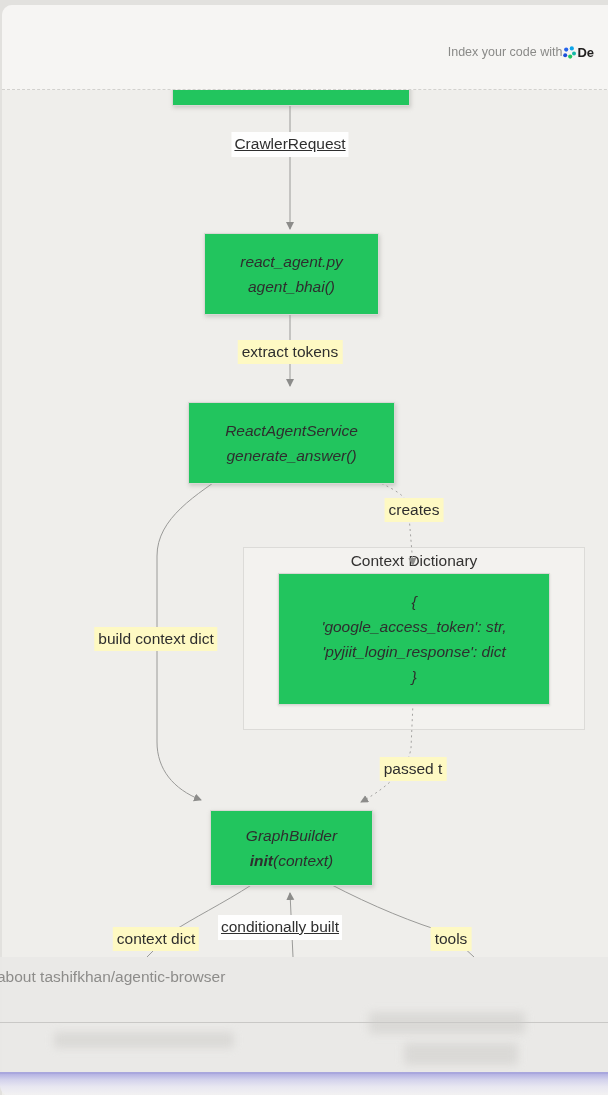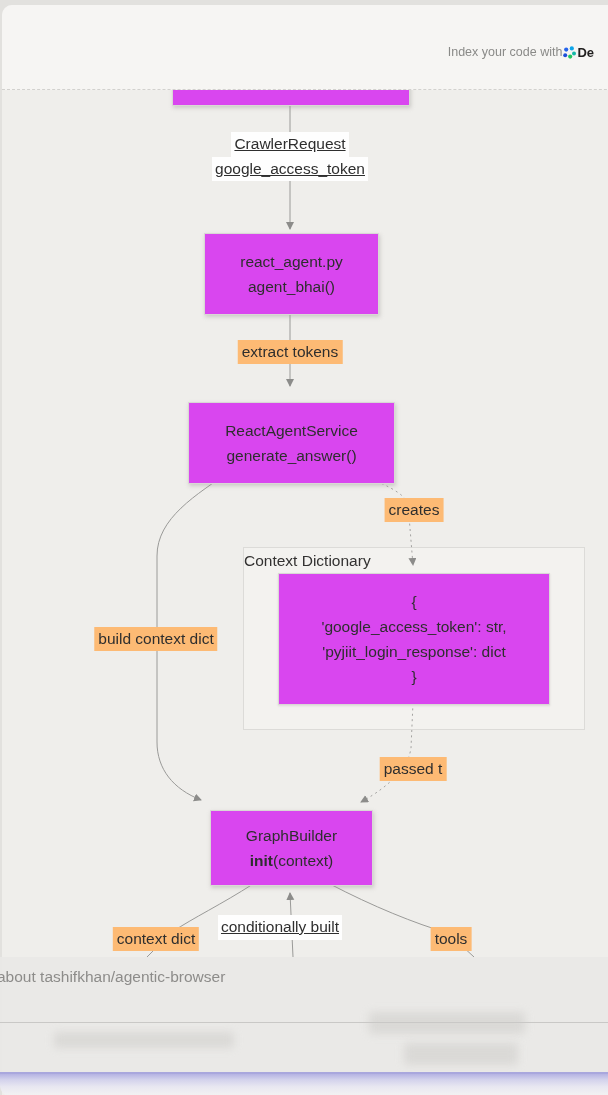--- a/index.html
+++ b/index.html
@@ -18,38 +18,38 @@
     background:#f6f5f3;border-bottom:1px dashed #d2d1ce;border-radius:10px 10px 0 0;
     z-index:6;}
   .banner{position:absolute;right:48px;top:36px;height:22px;display:flex;align-items:center;cursor:pointer;}
   .banner-text{font-size:12.5px;color:#8a8a88;white-space:nowrap;}
   .logo{width:15px;height:15px;display:inline-block;}
   .brand{font-size:13px;font-weight:bold;color:#222120;white-space:nowrap;}
 
   
   .subgraph{position:absolute;left:243px;top:547px;width:340px;height:181px;
     background:#f3f2ef;border:1px solid #dcdbd8;z-index:1;}
-  .subgraph-title{position:absolute;left:0;top:4px;width:100%;text-align:left;
+  .subgraph-title{position:absolute;left:0;top:4px;width:100%;text-align:center;
     font-size:15.5px;color:#333231;}
   svg.edges{position:absolute;left:0;top:0;z-index:2;}
   .solid{stroke:#9a9a98;stroke-width:1;fill:none;}
   .dotted{stroke:#a4a3a1;stroke-width:1;fill:none;stroke-dasharray:2 3.4;}
 
-  .node{position:absolute;background:#d946ef;border:1px solid #d9d8d5;
+  .node{position:absolute;background:#22c55e;border:1px solid #d9d8d5;
     box-shadow:1px 2px 4px rgba(150,148,142,.4);
     display:flex;flex-direction:column;align-items:center;justify-content:center;
-    font-size:15.5px;line-height:25px;color:#2e2e2e;text-align:center;z-index:3;cursor:pointer;}
+    font-size:15.5px;line-height:25px;color:#2e2e2e;text-align:center;z-index:3;cursor:pointer;font-style:italic;}
   .node-top{left:172px;top:60px;width:236px;height:44px;}
   .node-react{left:204px;top:233px;width:173px;height:80px;}
   .node-service{left:188px;top:390px;width:205px;height:80px;margin-top:12px;}
   .node-graph{left:210px;top:810px;width:161px;height:74px;}
   .node-dict{left:278px;top:573px;width:270px;height:130px;box-shadow:0 1px 2px rgba(150,148,142,.25);}
 
   .elabel{position:absolute;transform:translate(-50%,-50%);
-    background:#fdba74;padding:0 4px;font-size:15.5px;line-height:24px;
+    background:#fef9c3;padding:0 4px;font-size:15.5px;line-height:24px;
     color:#2e2e2e;white-space:nowrap;z-index:4;}
   .elabel-stack{position:absolute;transform:translateX(-50%);display:flex;
     flex-direction:column;align-items:center;z-index:4;}
   .elabel-stack span{background:#fefefe;padding:0 3px;font-size:15.5px;line-height:24.7px;
     color:#2e2e2e;white-space:nowrap;text-decoration:underline;}
 
   
   .overlay{position:absolute;left:0;top:957px;width:608px;height:116px;
     background:rgba(233,232,230,0.97);z-index:10;cursor:text;}
   .overlay-text{position:absolute;left:-3px;top:11px;font-size:15.5px;color:#8d8c8a;white-space:nowrap;}
@@ -107,21 +107,20 @@
     <span>}</span>
   </div>
 
   <div class="node node-graph">
     <span>GraphBuilder</span>
     <span><b>init</b><span>(context)</span></span>
   </div>
 
   <div class="elabel-stack" style="left:290px;top:132px;">
     <span>CrawlerRequest</span>
-    <span>google_access_token</span>
   </div>
 
   <div class="elabel" style="left:290px;top:352px;">extract tokens</div>
 
   <div class="elabel" style="left:414px;top:510px;">creates</div>
 
   <div class="elabel" style="left:156px;top:639px;">build context dict</div>
 
   <div class="elabel" style="left:413px;top:769px;">passed t</div>
 

